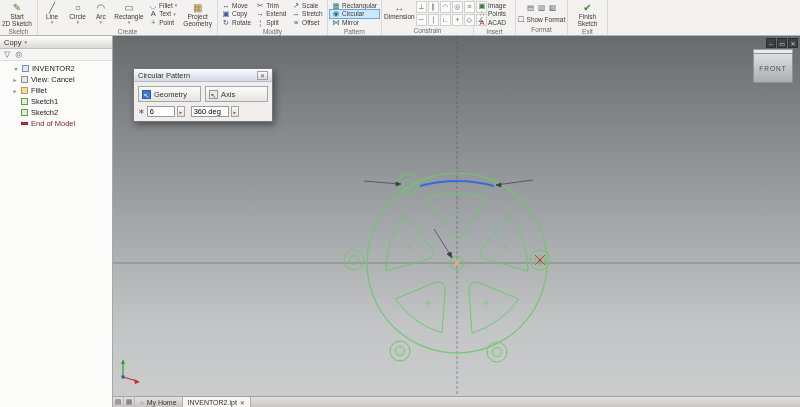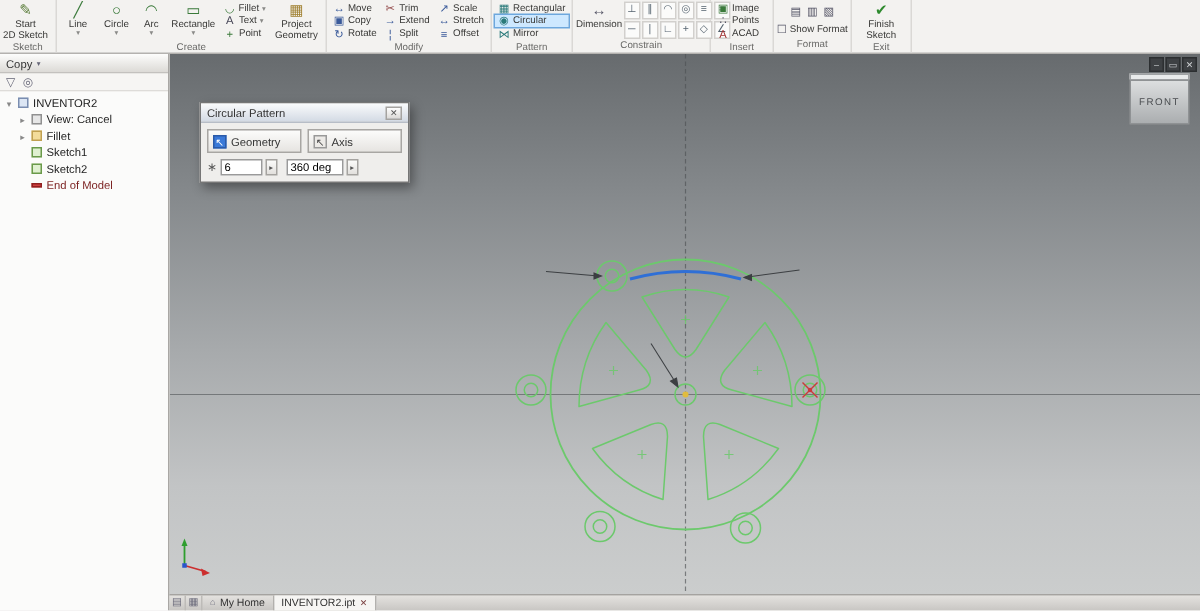--- a/index.html
+++ b/index.html
@@ -292,21 +292,21 @@
 <div class="browser">
   <div class="browser-header">
     <span>Copy</span>
     <span style="font-size:5px;color:#667">▾</span>
   </div>
   <div class="browser-tools">
     <span>▽</span>
     <span>◎</span>
   </div>
   <div class="tree">
-    <div class="titem" style="padding-left:3px">
+    <div class="titem" style="padding-left:13px">
       <span class="tw">▾</span>
       <span class="ti" style="background:#dce6f4;border-color:#7a8db0"></span>
       <span>INVENTOR2</span>
     </div>
     <div class="titem" style="padding-left:12px">
       <span class="tw">▸</span>
       <span class="ti" style="background:#e6e6e6;border-color:#909090"></span>
       <span>View: Cancel</span>
     </div>
     <div class="titem" style="padding-left:12px">

